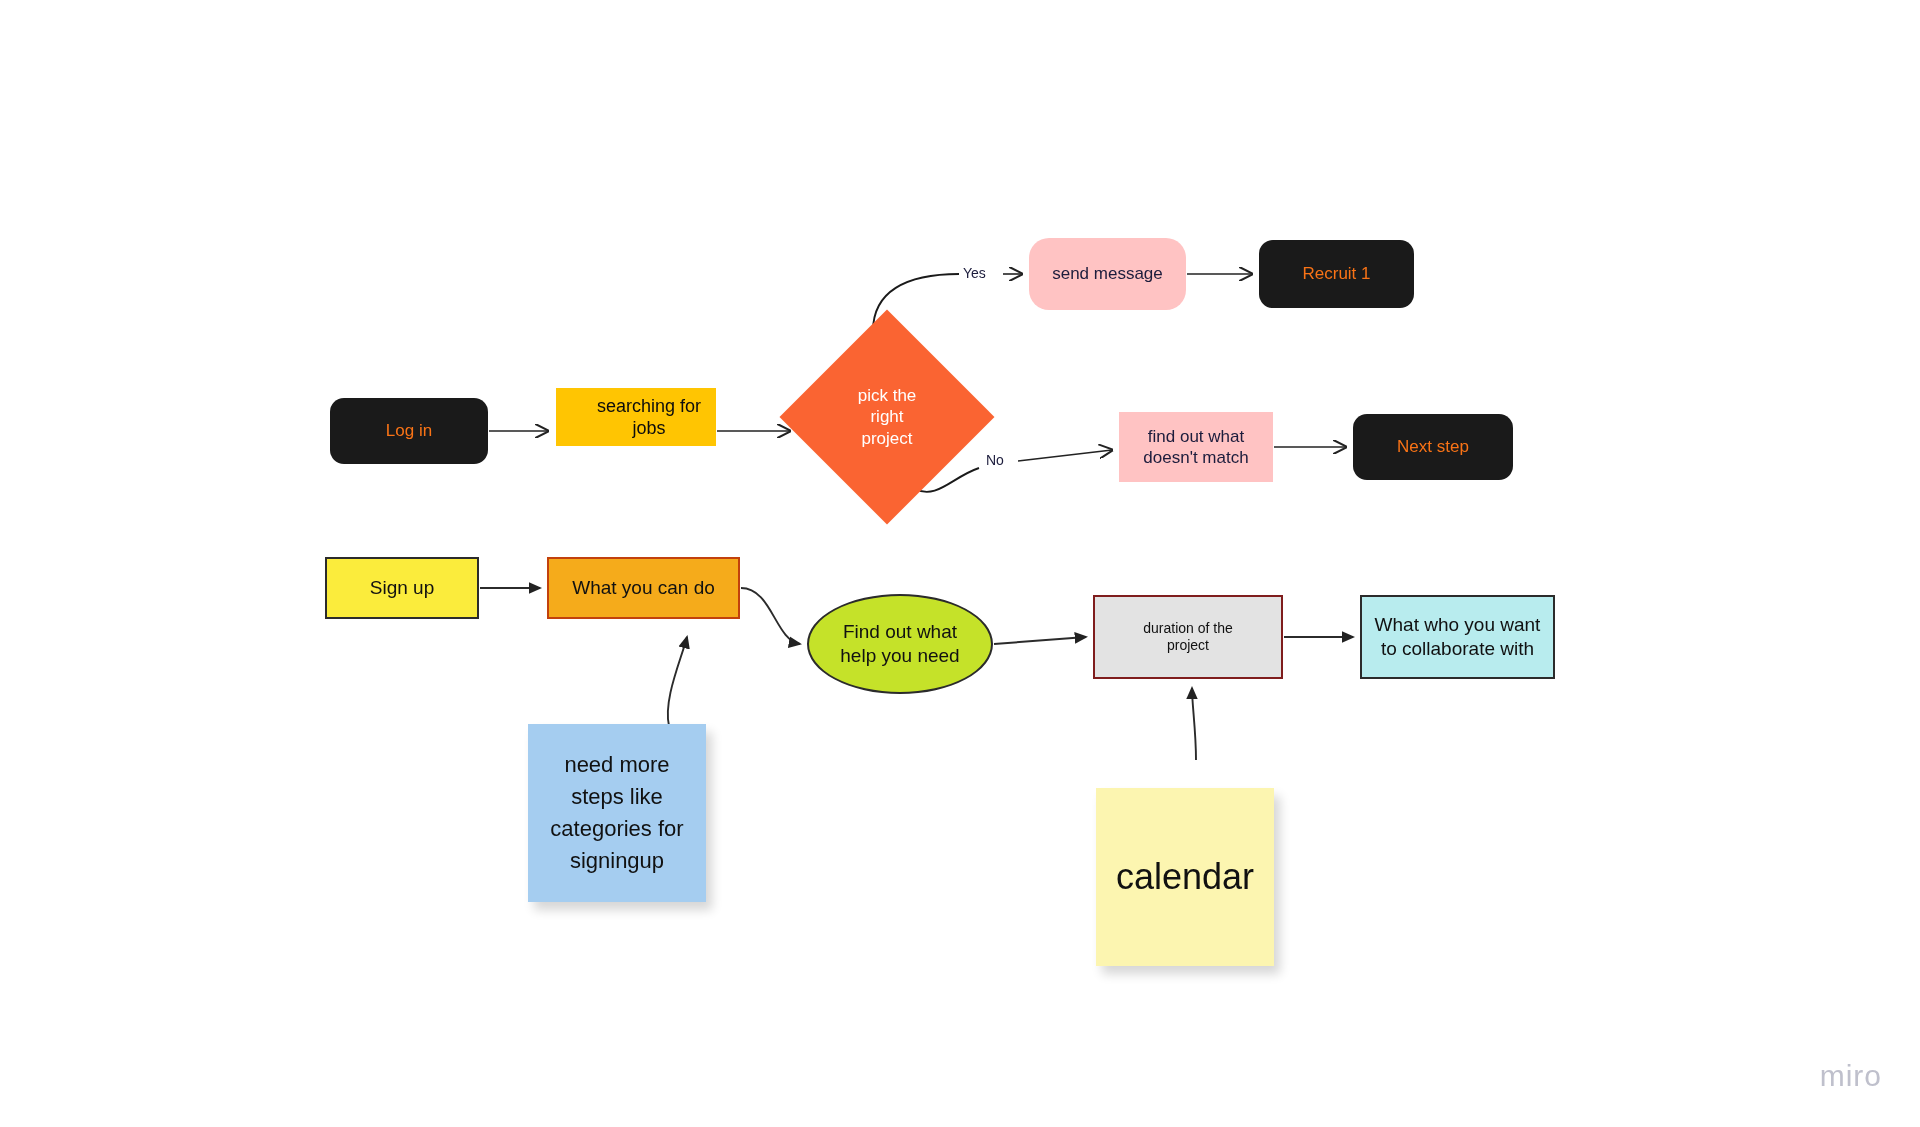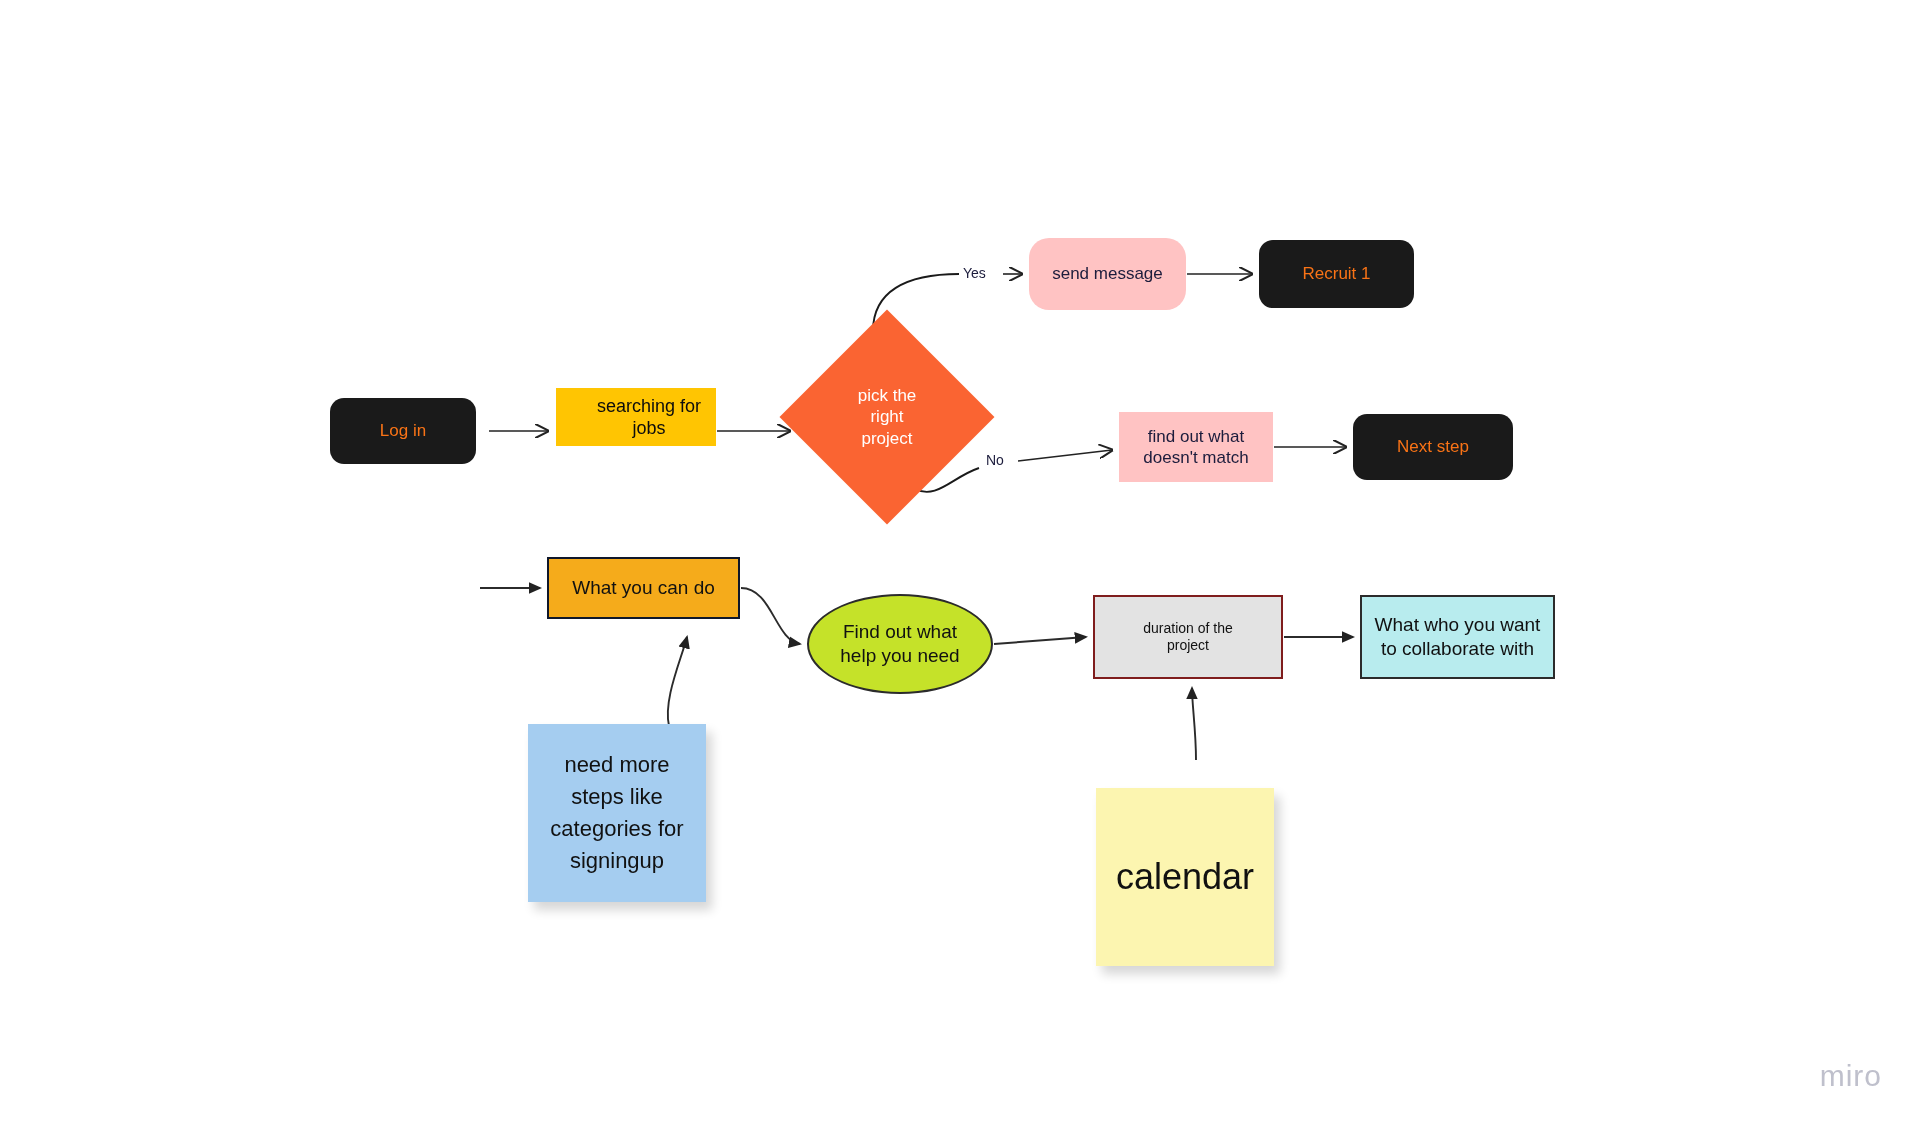--- a/index.html
+++ b/index.html
@@ -101,21 +101,21 @@
     color: #111111;
     border: 2px solid #2b2b2b;
     font-size: 19px;
     font-family: "Liberation Sans", sans-serif;
   }
 
   
   .n-orange {
     background: #f5ab1b;
     color: #111111;
-    border: 2px solid #0f172a;
+    border: 2px solid #c2410c;
     font-size: 19px;
     font-family: "Liberation Sans", sans-serif;
   }
 
   
   .n-ellipse {
     background: #c5e229;
     color: #111111;
     border: 2px solid #2b2b2b;
     border-radius: 50%;
@@ -227,40 +227,41 @@
     <path d="M 1284 637 L 1353 637" fill="none" stroke="#2b2b2b" stroke-width="1.9" marker-end="url(#arwSolid)"></path>
 
     <path d="M 669 726 C 663 700 681 660 687 637" fill="none" stroke="#2b2b2b" stroke-width="1.9" marker-end="url(#arwSolid)"></path>
 
     <path d="M 1196 760 C 1196 730 1192 705 1192 688" fill="none" stroke="#2b2b2b" stroke-width="1.9" marker-end="url(#arwSolid)"></path>
   </svg>
 
   <div class="edge-label" style="left:960px; top:265px;">Yes</div>
   <div class="edge-label" style="left:983px; top:452px;">No</div>
 
-  <div class="node n-dark" style="left:330px; top:398px; width:146px; height:66px;text-align:right;">Log in</div>
+  <div class="node n-dark" style="left:330px; top:398px; width:158px; height:66px;text-align:right;">Log in</div>
 
   <div class="node n-gold-flat" style="left:556px; top:388px; width:160px; height:58px;padding-left:26px;">searching for jobs</div>
 
   <div class="n-diamond-wrap" style="left:811px; top:341px; width:152px; height:152px;">
     <div class="n-diamond-shape"></div>
     <div class="n-diamond-label">pick the
 right
 project</div>
   </div>
 
   <div class="node n-pink" style="left:1029px; top:238px; width:157px; height:72px;border-radius:20px;">send message</div>
 
   <div class="node n-dark" style="left:1259px; top:240px; width:155px; height:68px;">Recruit 1</div>
 
   <div class="node n-pink" style="left:1119px; top:412px; width:154px; height:70px;">find out what
 doesn't match</div>
 
   <div class="node n-dark" style="left:1353px; top:414px; width:160px; height:66px;">Next step</div>
 
+  <div class="node n-yellow" style="left:325px; top:557px; width:154px; height:62px;">Sign up</div>
 
   <div class="node n-orange" style="left:547px; top:557px; width:193px; height:62px;">What you can do</div>
 
   <div class="node n-ellipse" style="left:807px; top:594px; width:186px; height:100px;">Find out what
 help you need</div>
 
   <div class="node n-grey" style="left:1093px; top:595px; width:190px; height:84px;">duration of the
 project</div>
 
   <div class="node n-cyan" style="left:1360px; top:595px; width:195px; height:84px;">What who you want

